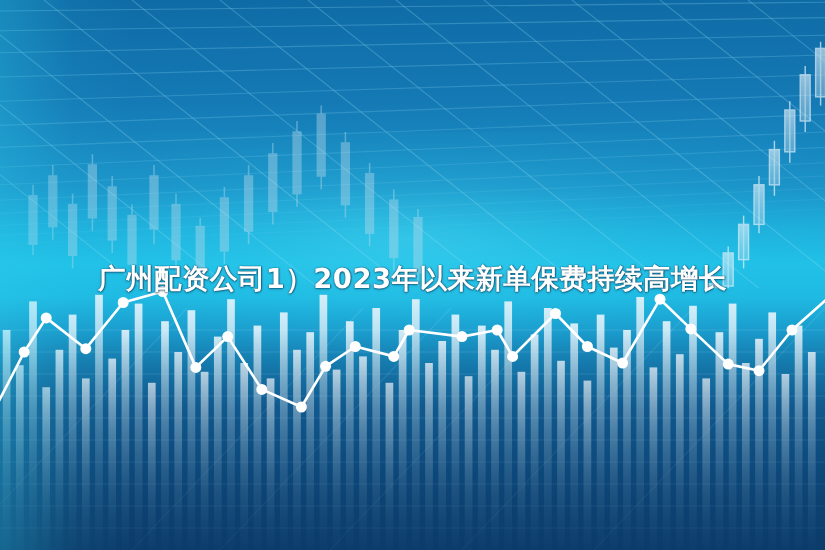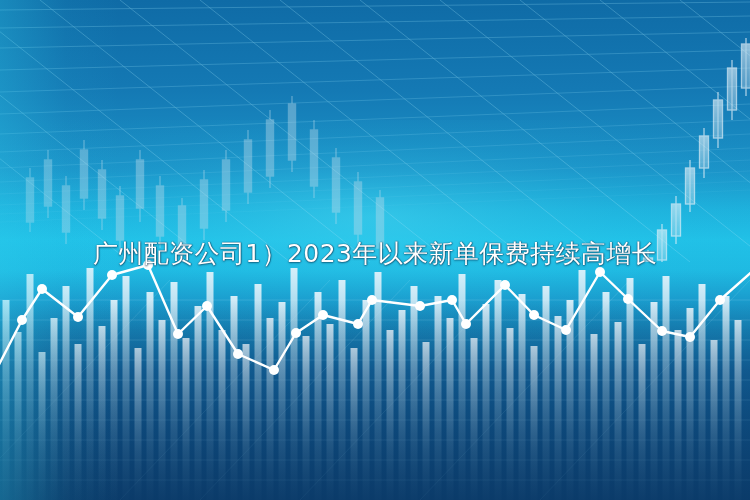--- a/index.html
+++ b/index.html
@@ -32,21 +32,21 @@
     width: 750px;
     height: 42px;
     display: flex;
     align-items: center;
     justify-content: center;
     pointer-events: none;
   }
   #headline {
     color: #ffffff;
     font-size: 25px;
-    font-weight: normal;
+    font-weight: bold;
     letter-spacing: 0.4px;
     white-space: nowrap;
     line-height: 1;
     text-shadow:
        0 1px 2px rgba(4,40,70,0.55),
        0 0 1px rgba(4,40,70,0.85),
        1px 0 1px rgba(4,40,70,0.35);
     font-family: "DejaVu Sans", "Liberation Sans", sans-serif;
   }
 </style>

